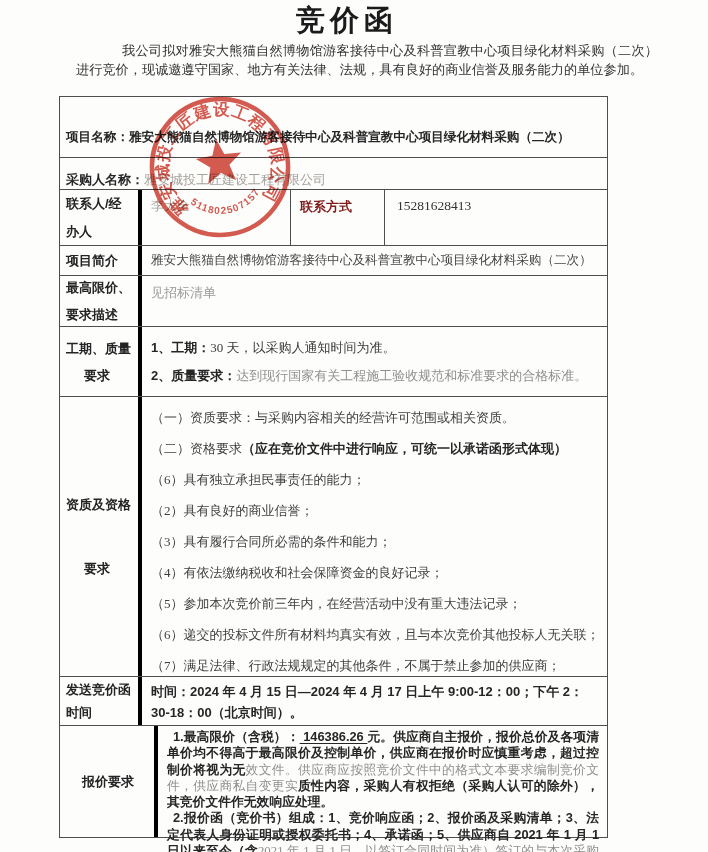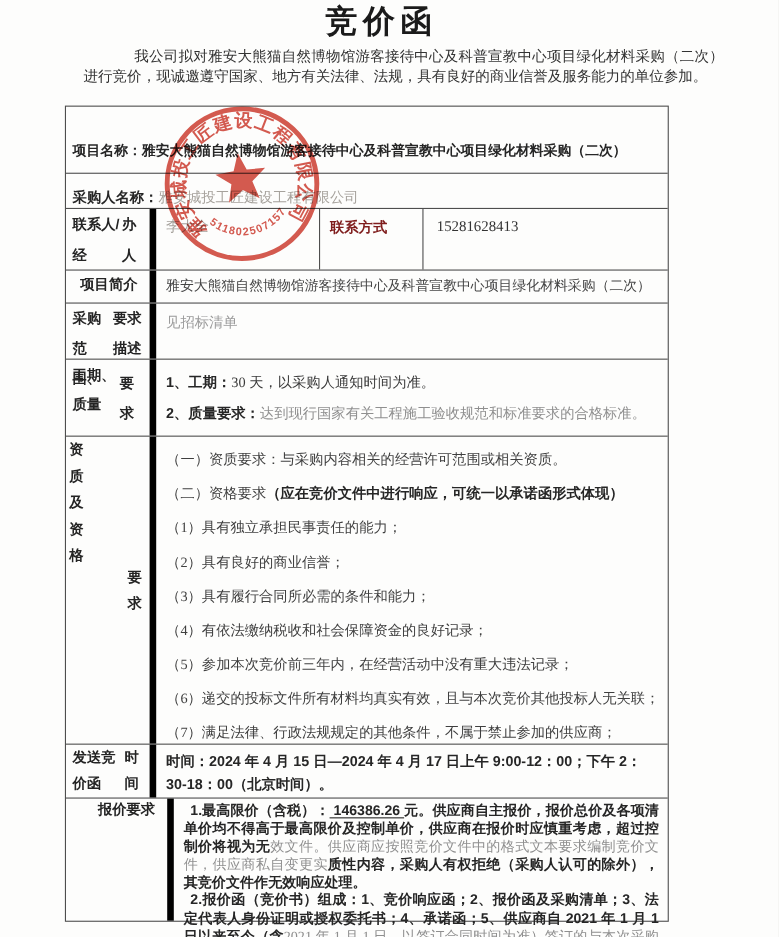--- a/index.html
+++ b/index.html
@@ -23,22 +23,22 @@
   
   .btable {
     position:absolute; left:59px; top:96px; width:549px;
     border:1px solid #4e4e4e; box-sizing:border-box; background:transparent;
     font-size:13px;
   }
   .row { display:flex; box-sizing:border-box; }
   .row + .row { border-top:1px solid #4e4e4e; }
   .lab {
     flex:0 0 82px; width:82px; box-sizing:border-box;
-    border-right:6px solid #000000;
-    display:flex; flex-direction:row; justify-content:center;
+    border-right:4px solid #000000;
+    display:flex; flex-direction:column; justify-content:center;
     padding-left:6px; padding-right:4px;
     font-family:"Liberation Sans", sans-serif; font-weight:700;
     color:#242424; font-size:13px; line-height:26px;
   }
   .lab .l2c { align-self:center; padding-right:6px; }
   .cell { flex:1 1 auto; box-sizing:border-box; padding:0 8px 0 9px; min-width:0; }
   .hei { font-family:"Liberation Sans", sans-serif; font-weight:700; color:#262626; }
   .lt  { color:#8f8f8f; }
   .fade{ color:#a6a29c; }
   .nowrap { white-space:nowrap; }
@@ -113,21 +113,21 @@
       <div class="phn">15281628413</div>
     </div>
 
     <div class="row r-brief">
       <div class="lab">项目简介</div>
       <div class="cell nowrap">雅安大熊猫自然博物馆游客接待中心及科普宣教中心项目绿化材料采购（二次）</div>
     </div>
 
     <div class="row r-scope">
       <div class="lab">
-        <span>采购范围、</span>
+        <span>最高限价、</span>
         <span>要求描述</span>
       </div>
       <div class="cell">见招标清单</div>
     </div>
 
     <div class="row r-sched">
       <div class="lab">
         <span>工期、质量</span>
         <span class="l2c">要求</span>
       </div>
@@ -149,21 +149,21 @@
       <div class="cell">
         <div class="q-item">
             <span>（一）资质要求：与采购内容相关的经营许可范围或相关资质。</span>
             <span class="hei"></span>
           </div>
         <div class="q-item">
             <span>（二）资格要求</span>
             <span class="hei">（应在竞价文件中进行响应，可统一以承诺函形式体现）</span>
           </div>
         <div class="q-item">
-            <span>（1）具有独立承担民事责任的能力；</span>
+            <span>（6）具有独立承担民事责任的能力；</span>
             <span class="hei"></span>
           </div>
         <div class="q-item">
             <span>（2）具有良好的商业信誉；</span>
             <span class="hei"></span>
           </div>
         <div class="q-item">
             <span>（3）具有履行合同所必需的条件和能力；</span>
             <span class="hei"></span>
           </div>

